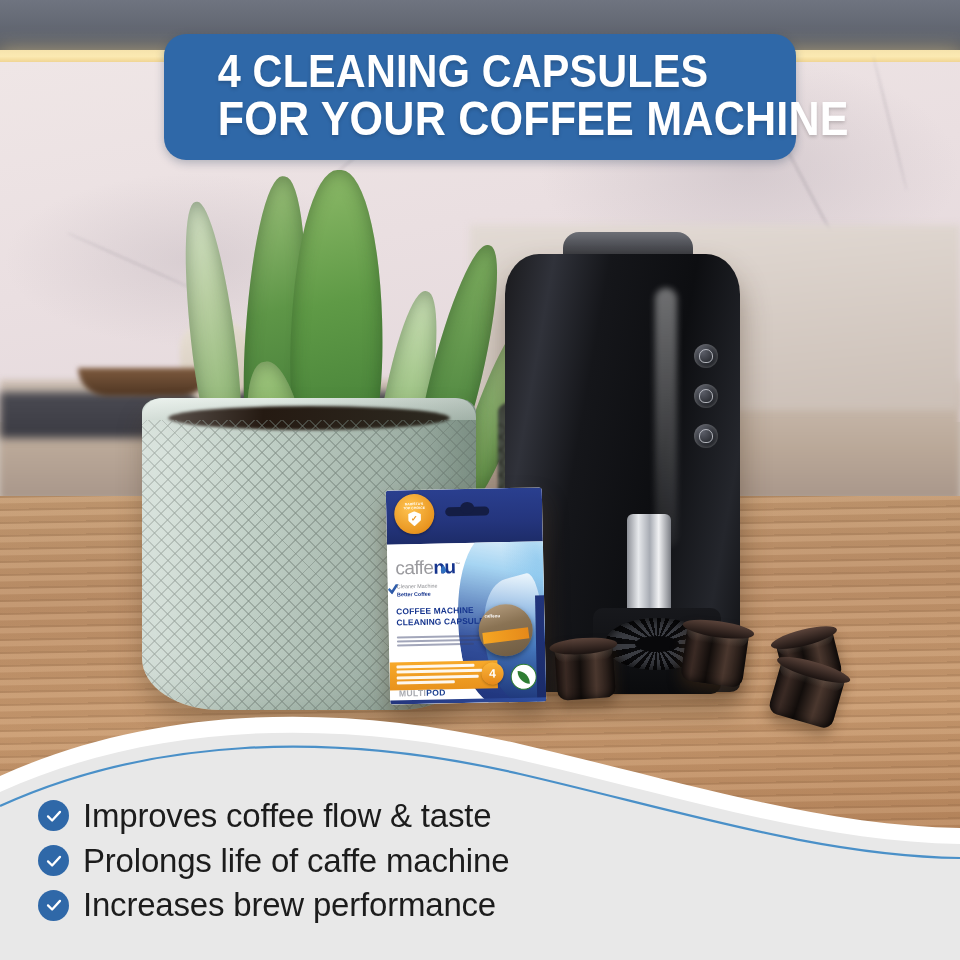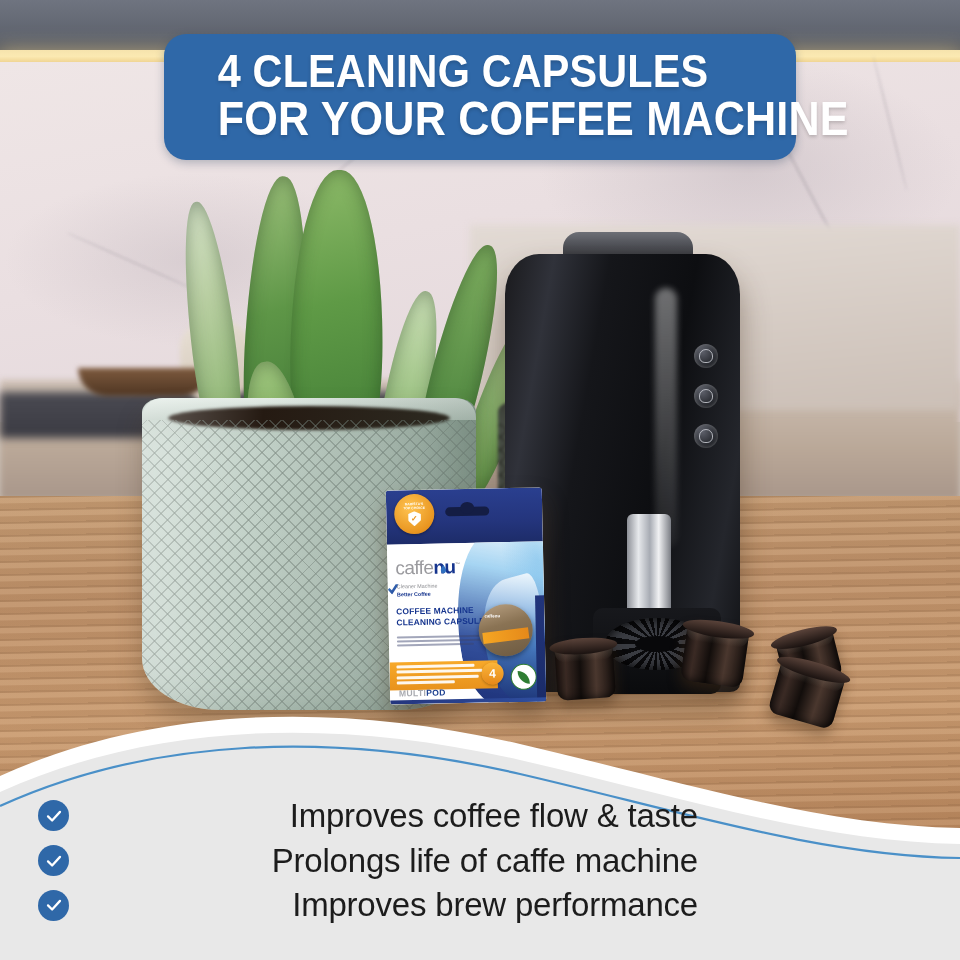--- a/index.html
+++ b/index.html
@@ -345,21 +345,21 @@
     text-shadow:0 2px 4px rgba(0,0,0,.18);
   }
   .headline h1 span{ display:block; white-space:nowrap; }
   .hl2{ font-size:49px; }
 
   
   .wave-wrap{ position:absolute; left:0; bottom:0; width:960px; height:280px; z-index:30; }
   .benefits{
     position:absolute; left:38px; bottom:28px; width:660px; z-index:32;
   }
-  .benefit{ display:flex; align-items:center; gap:14px; margin-bottom:9px;justify-content:space-between; }
+  .benefit{ display:flex; align-items:center; gap:14px; margin-bottom:9px; }
   .b-icon{
     width:31px; height:31px; border-radius:50%; background:#2f68a8;
     display:flex; align-items:center; justify-content:center; flex:0 0 31px;
   }
   .b-icon svg{ width:18px; height:18px; display:block; }
   .b-text{
     font-size:33px; color:#1c1c1c; font-weight:400; line-height:1.08;
     letter-spacing:-.2px;
   }
 </style>
@@ -557,17 +557,17 @@
           </svg>
       </span>
       <span class="b-text">Prolongs life of caffe machine</span>
     </div>
     <div class="benefit">
       <span class="b-icon">
         <svg viewBox="0 0 24 24" fill="none" stroke="#ffffff" stroke-width="3" stroke-linecap="round" stroke-linejoin="round">
             <polyline points="4,12.5 9.5,18 20,6.5"></polyline>
           </svg>
       </span>
-      <span class="b-text">Improves brew performance</span>
+      <span class="b-text">Increases brew performance</span>
     </div>
   </div>
 
 </div>
 
 </body></html>

